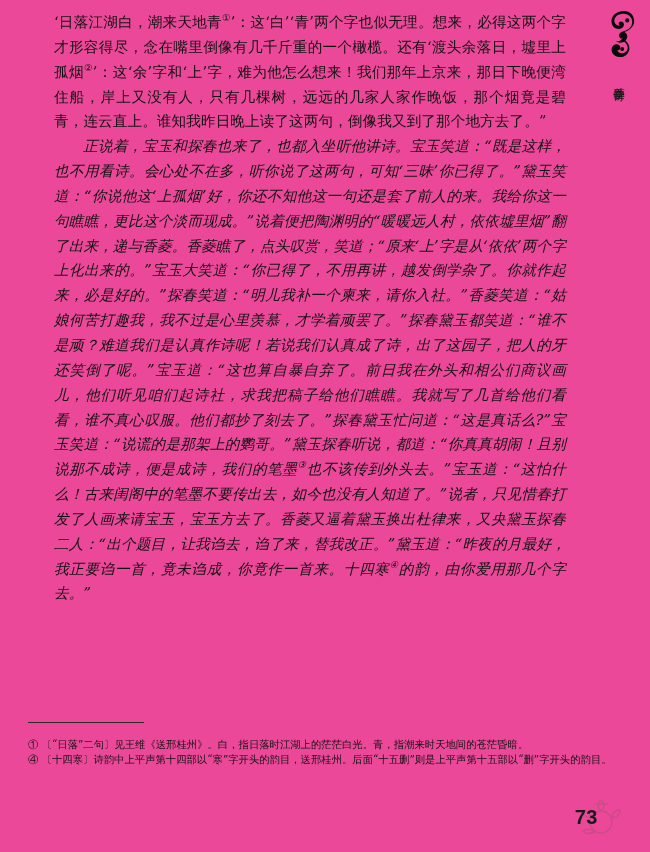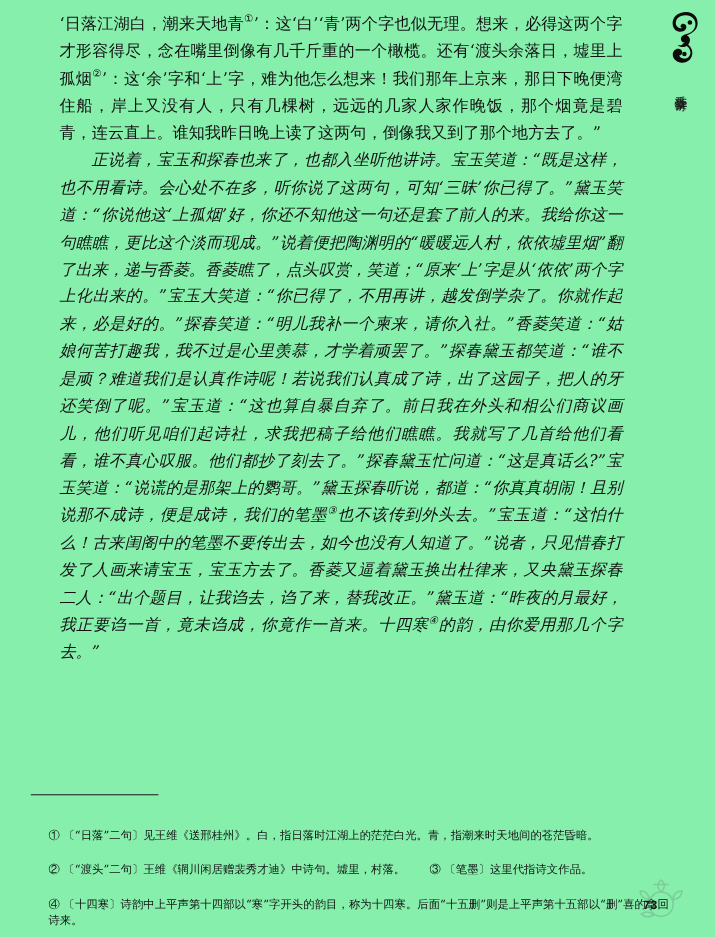--- a/index.html
+++ b/index.html
@@ -8,21 +8,21 @@
     background: #ffffff;
   }
   body {
     font-family: "DejaVu Serif", "Liberation Serif", serif;
     color: #111111;
   }
   #page {
     position: relative;
     width: 650px;
     height: 852px;
-    background: #86efac;
+    background: #ec4899;
     overflow: hidden;
     box-sizing: border-box;
   }
 
   
   #margin-rail {
     position: absolute;
     top: 0;
     right: 0;
     width: 56px;
@@ -90,21 +90,21 @@
     left: 28px;
     top: 737px;
     width: 596px;
   }
   .fnote {
     font-size: 10.3px;
     line-height: 14.9px;
     text-align: justify;
     text-justify: inter-ideograph;
     color: #121212;
-    margin: 16px;
+    margin: 0;
     letter-spacing: 0.05px;
     font-family: "DejaVu Serif", "Liberation Serif", serif;
   }
   .fnote .gap { display: inline-block; width: 22px; }
 
   
   #folio-wrap {
     position: absolute;
     right: 22px;
     bottom: 14px;
@@ -118,21 +118,21 @@
     width: 52px;
     height: 40px;
     opacity: 0.22;
     color: #555;
   }
   #folio-num {
     position: absolute;
     right: 30px;
     bottom: 9px;
     font-family: "Liberation Sans", sans-serif;
-    font-size: 11px;
+    font-size: 20px;
     font-weight: bold;
     color: #1a1a1a;
     letter-spacing: 0.5px;
   }
 </style>
 </head>
 <body>
 
 <div id="page">
 
@@ -165,22 +165,21 @@
     <div id="paragraphs">
         <p class="para">‘日落江湖白，潮来天地青<sup class="fn">①</sup>’：这‘白’‘青’两个字也似无理。想来，必得这两个字才形容得尽，念在嘴里倒像有几千斤重的一个橄榄。还有‘渡头余落日，墟里上孤烟<sup class="fn">②</sup>’：这‘余’字和‘上’字，难为他怎么想来！我们那年上京来，那日下晚便湾住船，岸上又没有人，只有几棵树，远远的几家人家作晚饭，那个烟竟是碧青，连云直上。谁知我昨日晚上读了这两句，倒像我又到了那个地方去了。”</p>
         <p class="para indent">正说着，宝玉和探春也来了，也都入坐听他讲诗。宝玉笑道：“既是这样，也不用看诗。会心处不在多，听你说了这两句，可知‘三昧’你已得了。”黛玉笑道：“你说他这‘上孤烟’好，你还不知他这一句还是套了前人的来。我给你这一句瞧瞧，更比这个淡而现成。”说着便把陶渊明的“暖暖远人村，依依墟里烟”翻了出来，递与香菱。香菱瞧了，点头叹赏，笑道；“原来‘上’字是从‘依依’两个字上化出来的。”宝玉大笑道：“你已得了，不用再讲，越发倒学杂了。你就作起来，必是好的。”探春笑道：“明儿我补一个柬来，请你入社。”香菱笑道：“姑娘何苦打趣我，我不过是心里羡慕，才学着顽罢了。”探春黛玉都笑道：“谁不是顽？难道我们是认真作诗呢！若说我们认真成了诗，出了这园子，把人的牙还笑倒了呢。”宝玉道：“这也算自暴自弃了。前日我在外头和相公们商议画儿，他们听见咱们起诗社，求我把稿子给他们瞧瞧。我就写了几首给他们看看，谁不真心叹服。他们都抄了刻去了。”探春黛玉忙问道：“这是真话么?”宝玉笑道：“说谎的是那架上的鹦哥。”黛玉探春听说，都道：“你真真胡闹！且别说那不成诗，便是成诗，我们的笔墨<sup class="fn">③</sup>也不该传到外头去。”宝玉道：“这怕什么！古来闺阁中的笔墨不要传出去，如今也没有人知道了。”说者，只见惜春打发了人画来请宝玉，宝玉方去了。香菱又逼着黛玉换出杜律来，又央黛玉探春二人：“出个题目，让我诌去，诌了来，替我改正。”黛玉道：“昨夜的月最好，我正要诌一首，竟未诌成，你竟作一首来。十四寒<sup class="fn">④</sup>的韵，由你爱用那几个字去。”</p>
       </div>
   </div>
 
   <div id="footnote-rule"></div>
 
   <div id="footnotes">
       <p class="fnote"><span>① </span><span>〔“日落”二句〕见王维《送邢桂州》。白，指日落时江湖上的茫茫白光。青，指潮来时天地间的苍茫昏暗。</span></p>
-      <p class="fnote"><span>② </span><span>〔“渡头”二句〕王维《辋川闲居赠裴秀才迪》中诗句。墟里，村落。</span><span class="gap"></span><span>③ </span><span>〔笔墨〕这里代指诗文作品。</span></p>
-      <p class="fnote"><span>④ </span><span>〔十四寒〕诗韵中上平声第十四部以“寒”字开头的韵目，称为十四寒。后面“十五删”则是上平声第十五部以“删”喜的拿回诗来。</span></p>
+      <p class="fnote"><span>④ </span><span>〔十四寒〕诗韵中上平声第十四部以“寒”字开头的韵目，送邢桂州。后面“十五删”则是上平声第十五部以“删”字开头的韵目。</span></p>
     </div>
 
   <div id="folio-wrap">
     <div id="folio-mark">
       <svg viewBox="0 0 52 40" width="52" height="40" aria-hidden="true">
         <g fill="none" stroke="currentColor" stroke-width="1.4">
           <circle cx="27" cy="24" r="11"></circle>
           <path d="M27 13 C23 9 23 5 27 2 C31 5 31 9 27 13 Z"></path>
           <path d="M16 20 C11 19 8 16 8 12 C13 12 16 15 16 20 Z"></path>
           <path d="M38 20 C43 19 46 16 46 12 C41 12 38 15 38 20 Z"></path>

